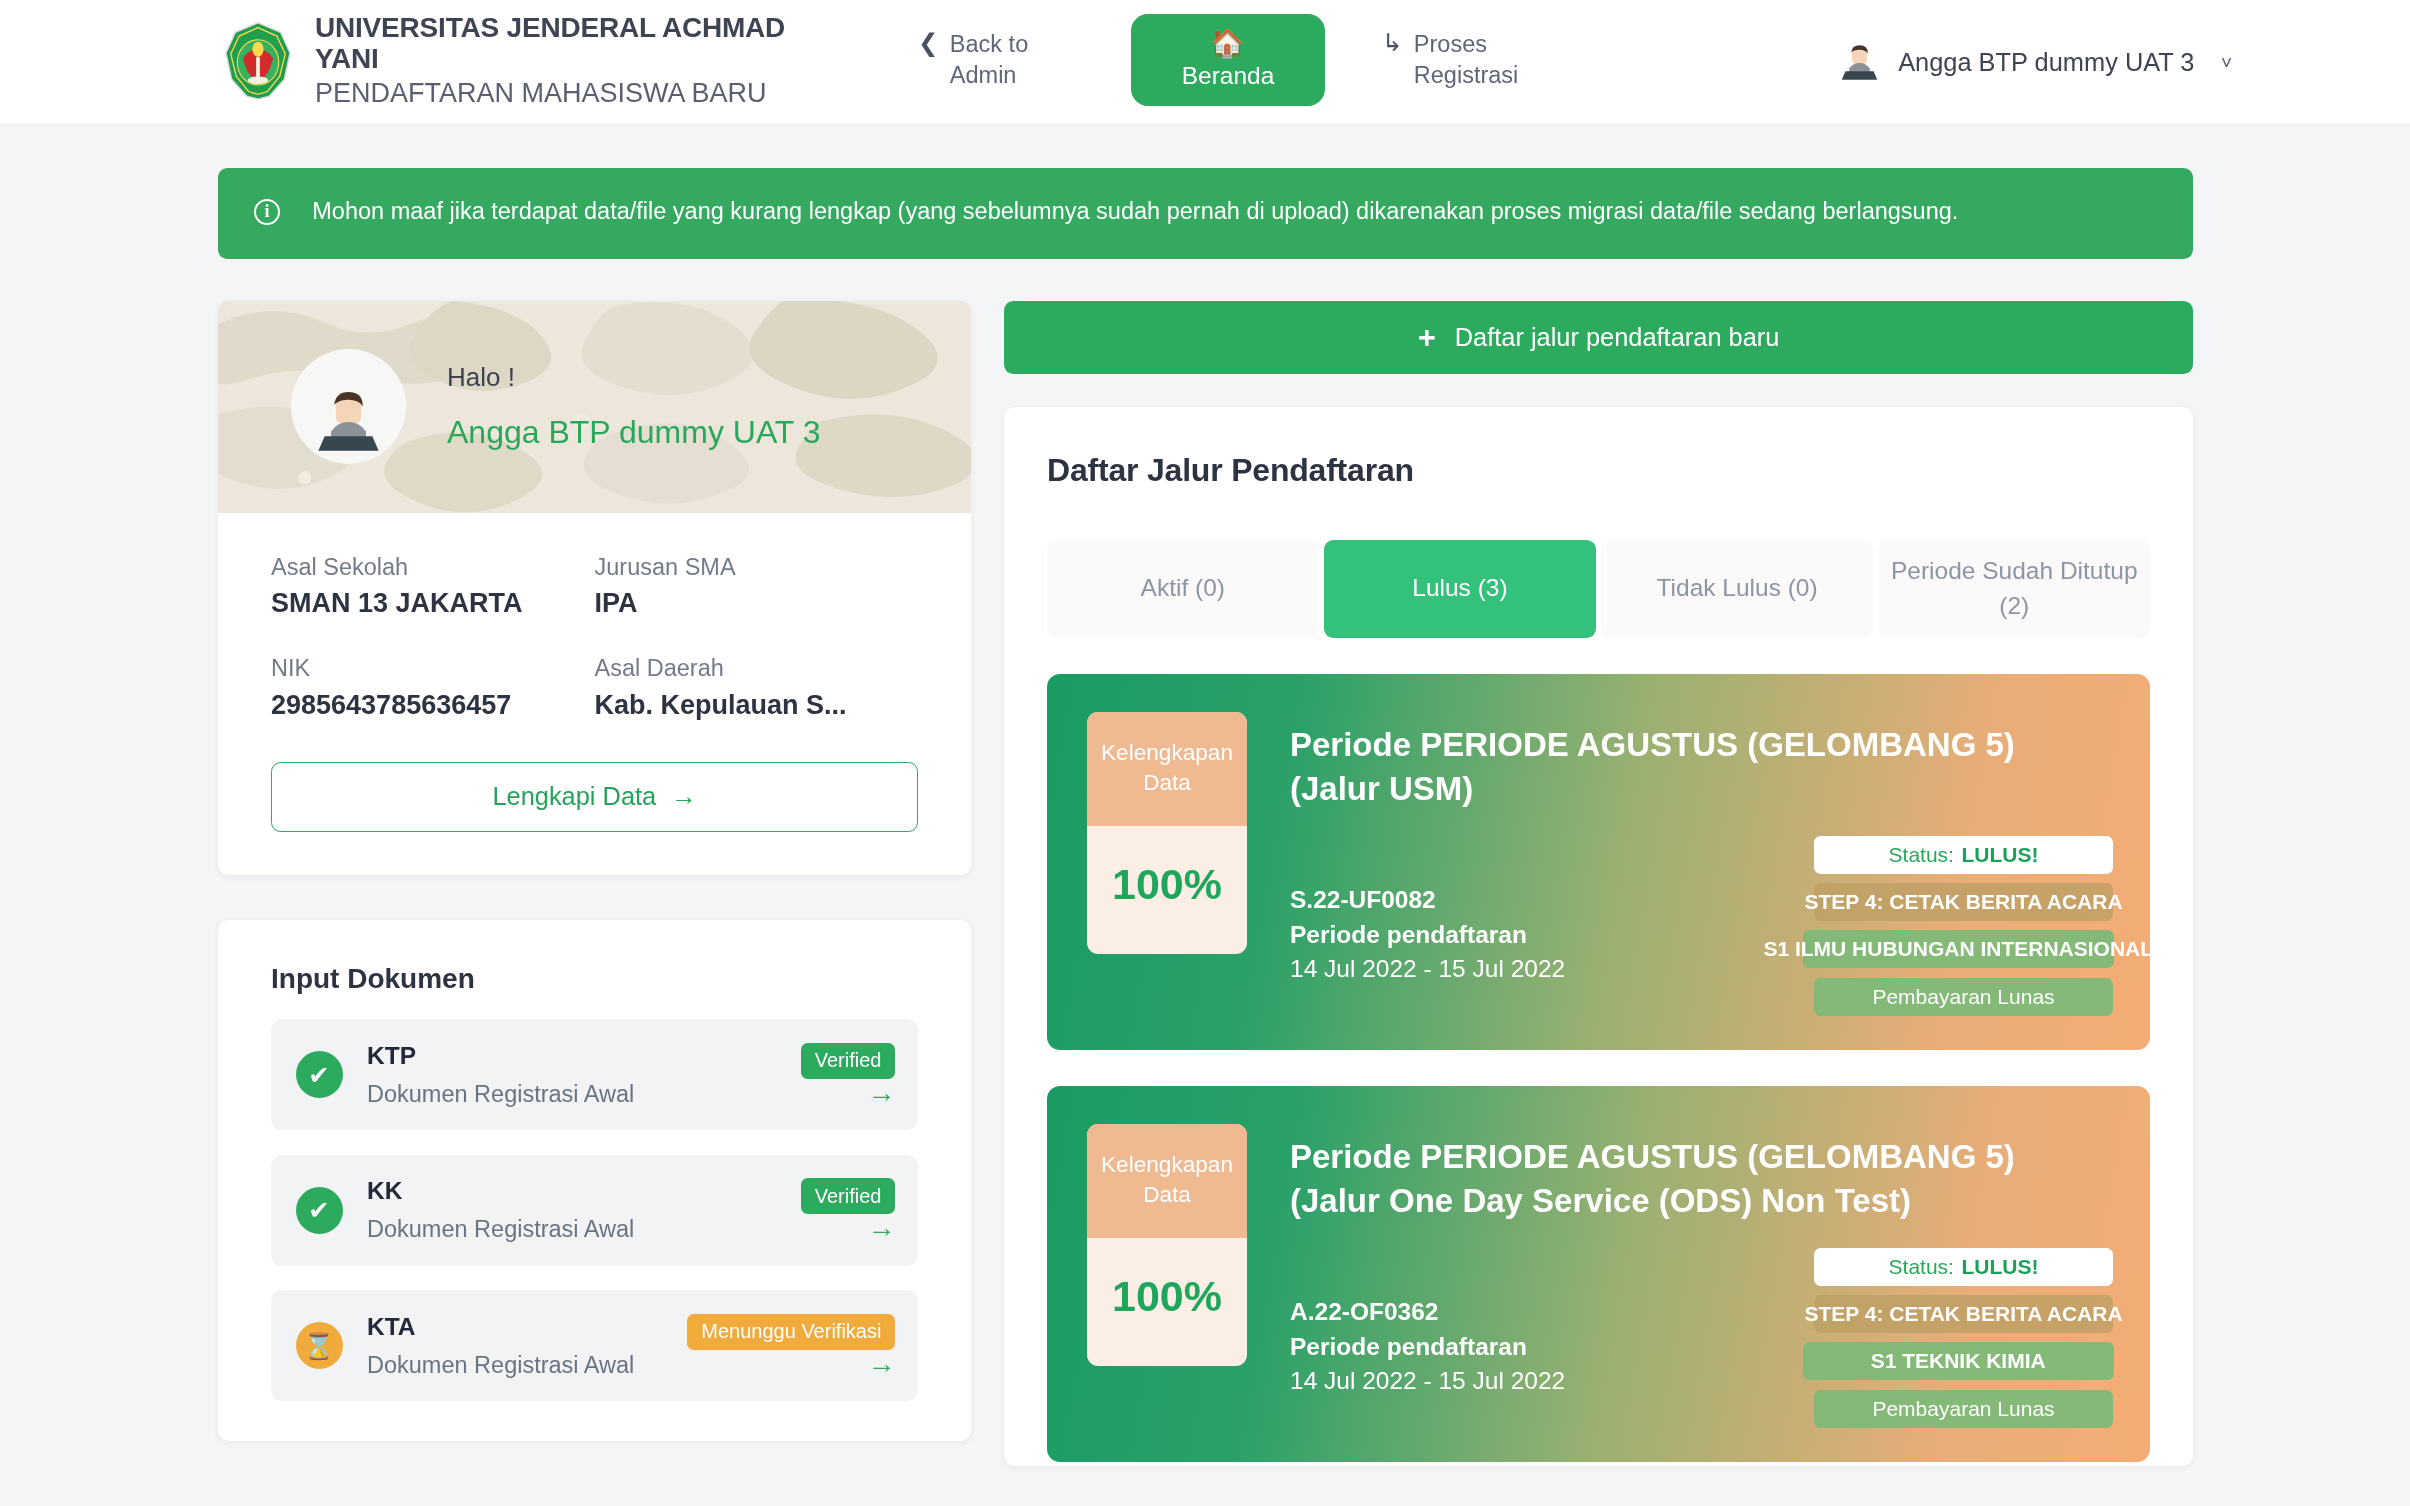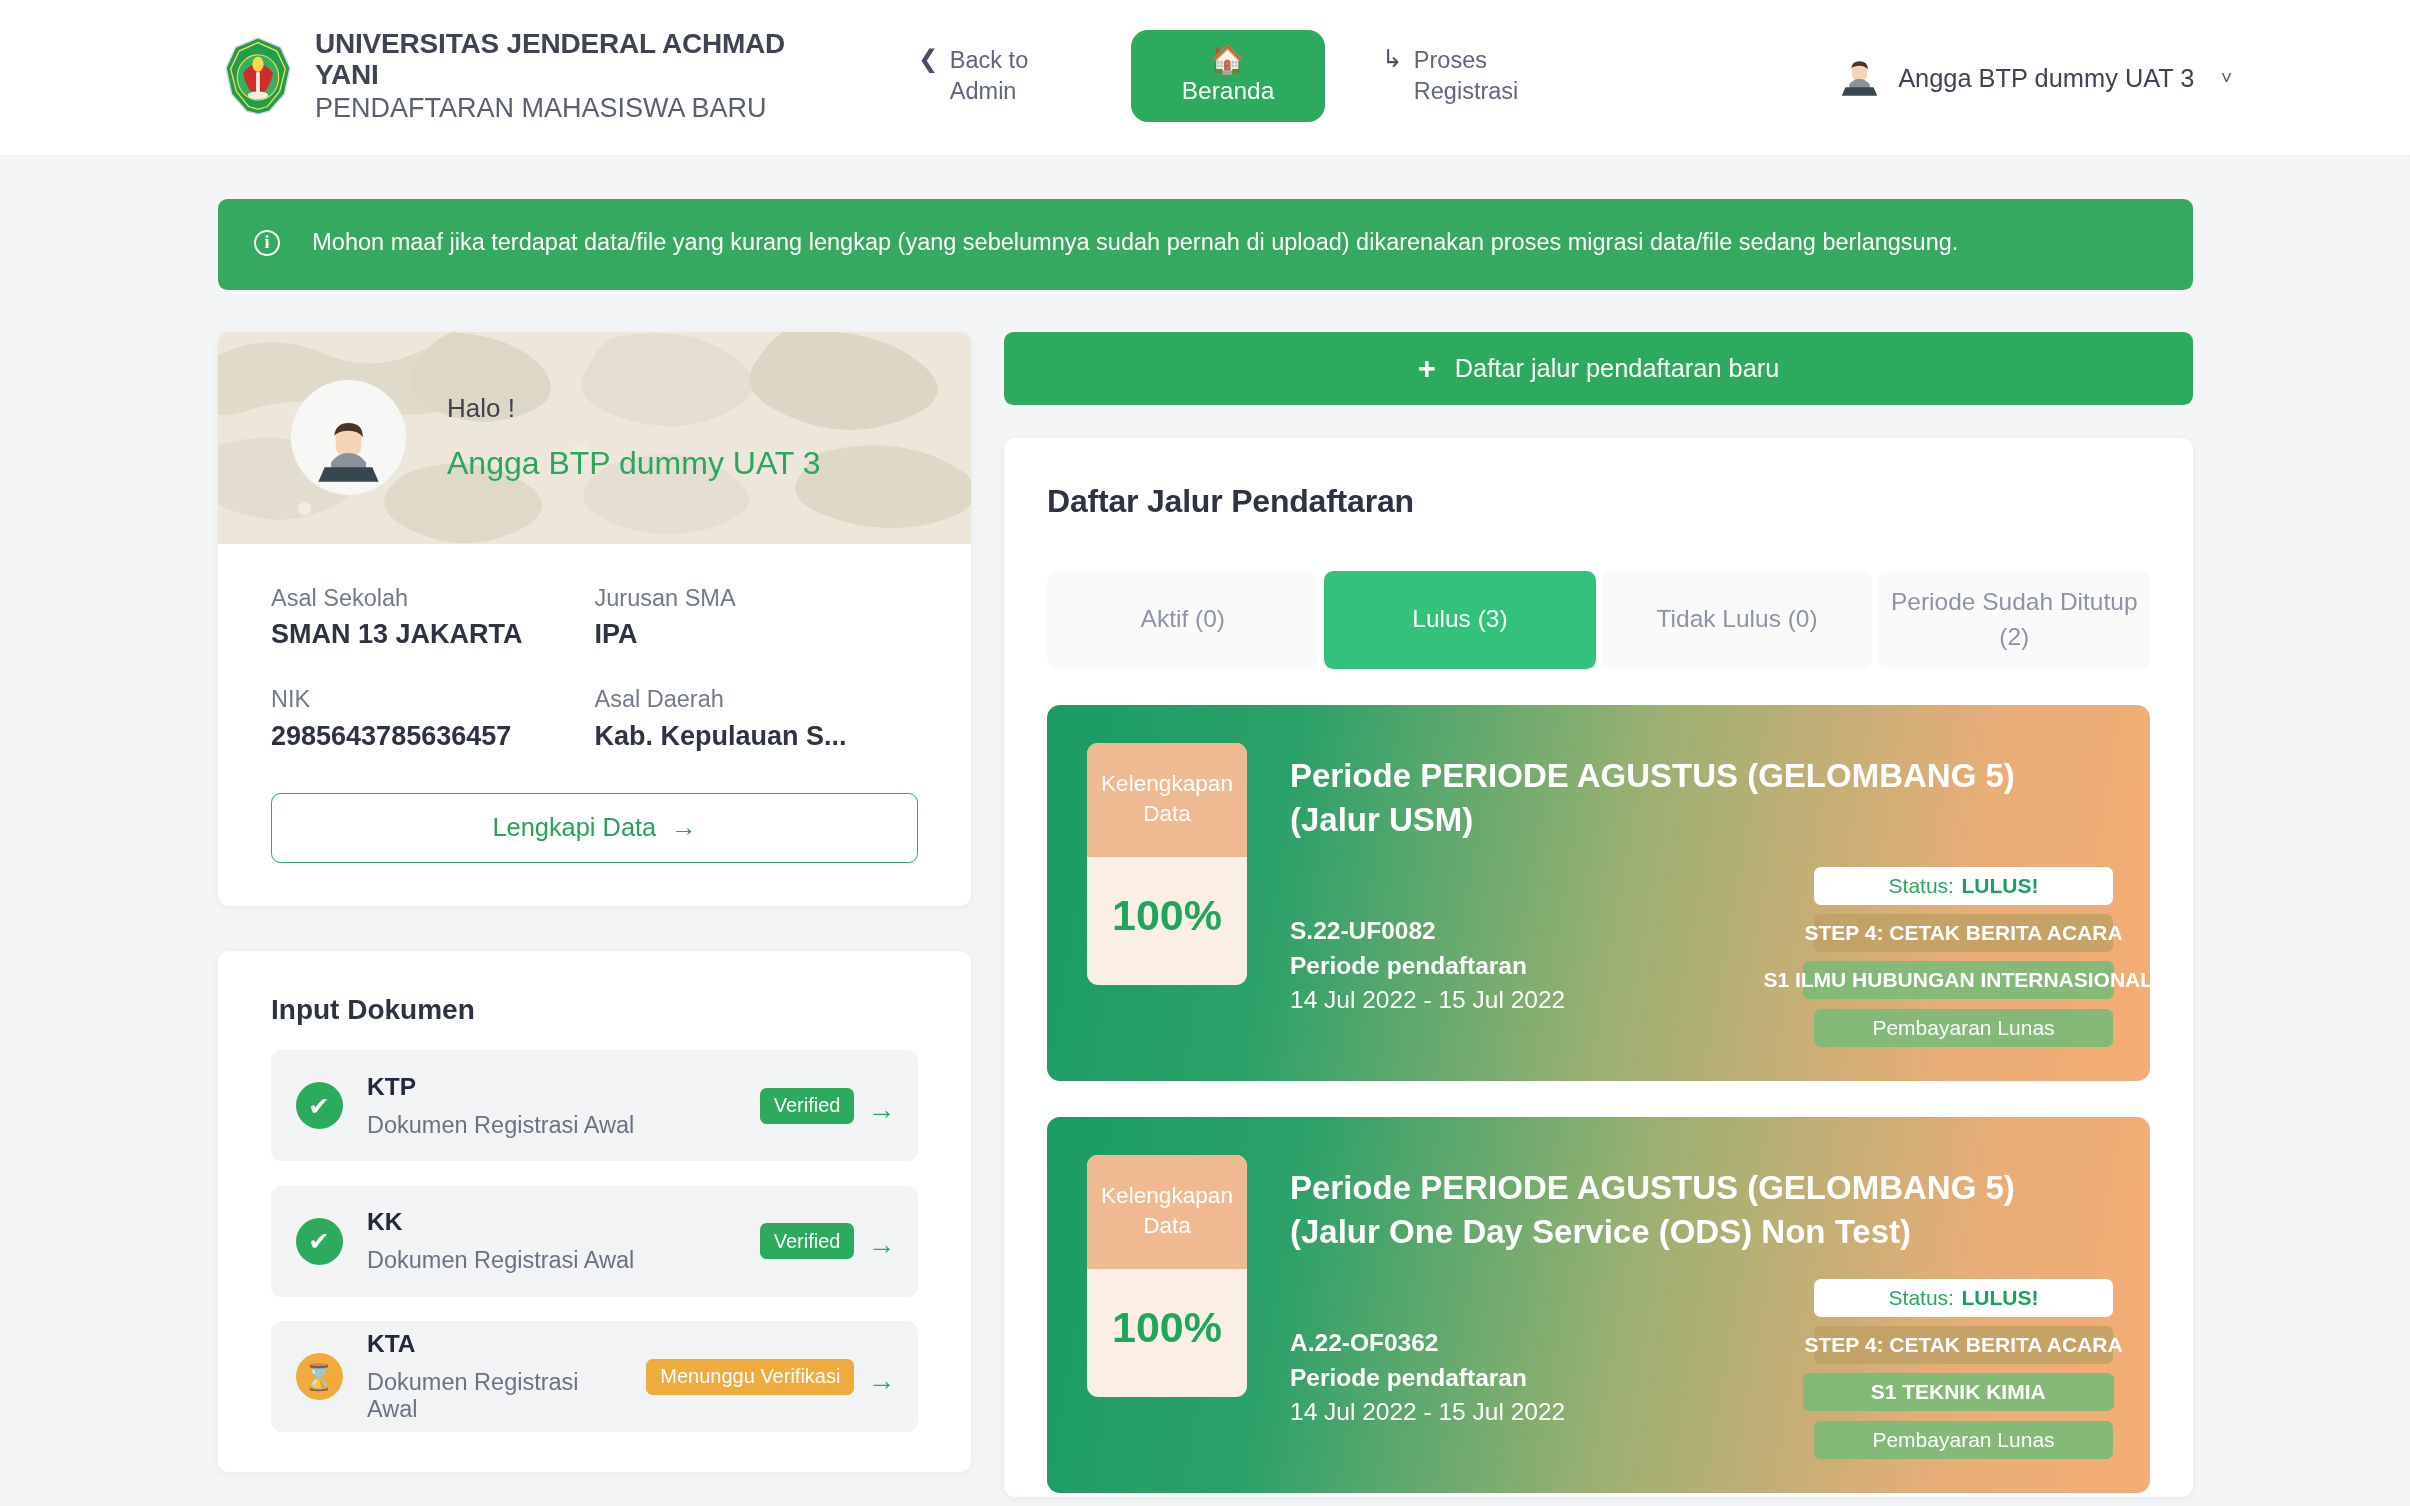--- a/index.html
+++ b/index.html
@@ -5,21 +5,21 @@
   * { box-sizing: border-box; margin: 0; padding: 0; }
   html, body {
     width: 2411px; height: 1507px;
     background: #f4f5f7;
     font-family: "Liberation Sans", sans-serif;
     overflow: hidden;
   }
 
   
   .topbar {
-    height: 155px; background: #ffffff;
+    height: 124px; background: #ffffff;
     display: flex; align-items: center;
     padding: 0 56px 4px 222px;
     box-shadow: 0 0.9px 1.9px rgba(0,0,0,.04);
     position: relative;
   }
   .brand { display: flex; align-items: center; gap: 21px; }
   .brand-logo { width: 72px; height: 79px; flex: 0 0 72px; }
   .brand-text { line-height: 1.12; }
   .brand-title {
     font-size: 28px; font-weight: 700; color: #3e4452;
@@ -114,21 +114,21 @@
     padding: 0 22.6px 0 24.5px; gap: 24.5px; cursor: pointer;
   }
   .doc-ic { width: 47px; height: 47px; border-radius: 50%; flex: 0 0 47px;
             display: flex; align-items: center; justify-content: center;
             color: #fff; font-size: 25.4px; }
   .doc-ic.ok { background: #2cab5e; }
   .doc-ic.wait { background: #f0ab3c; }
   .doc-mid { flex: 1 1 auto; min-width: 0; }
   .doc-name { font-size: 24.5px; font-weight: 700; color: #23283a; }
   .doc-desc { font-size: 23.5px; color: #6b7282; margin-top: 11.3px; }
-  .doc-right { display: flex; flex-direction: row; align-items: flex-end; gap: 13px; }
+  .doc-right { display: flex; flex-direction: column; align-items: flex-end; }
   .badge { border-radius: 6.6px; color: #fff; font-size: 20px; padding: 6.6px 14px; white-space: nowrap; }
   .badge.green { background: #2cab5e; }
   .badge.orange { background: #f0ab3c; }
   .arrow-g { color: #2cab5e; font-size: 28px; line-height: 1; }
 
   
   .btn-add {
     width: 100%; height: 73px; background: #2cab5e; color: #fff;
     border: none; border-radius: 9.4px; font-size: 25.4px; font-family: inherit;
     display: flex; align-items: center; justify-content: center; gap: 19px;

